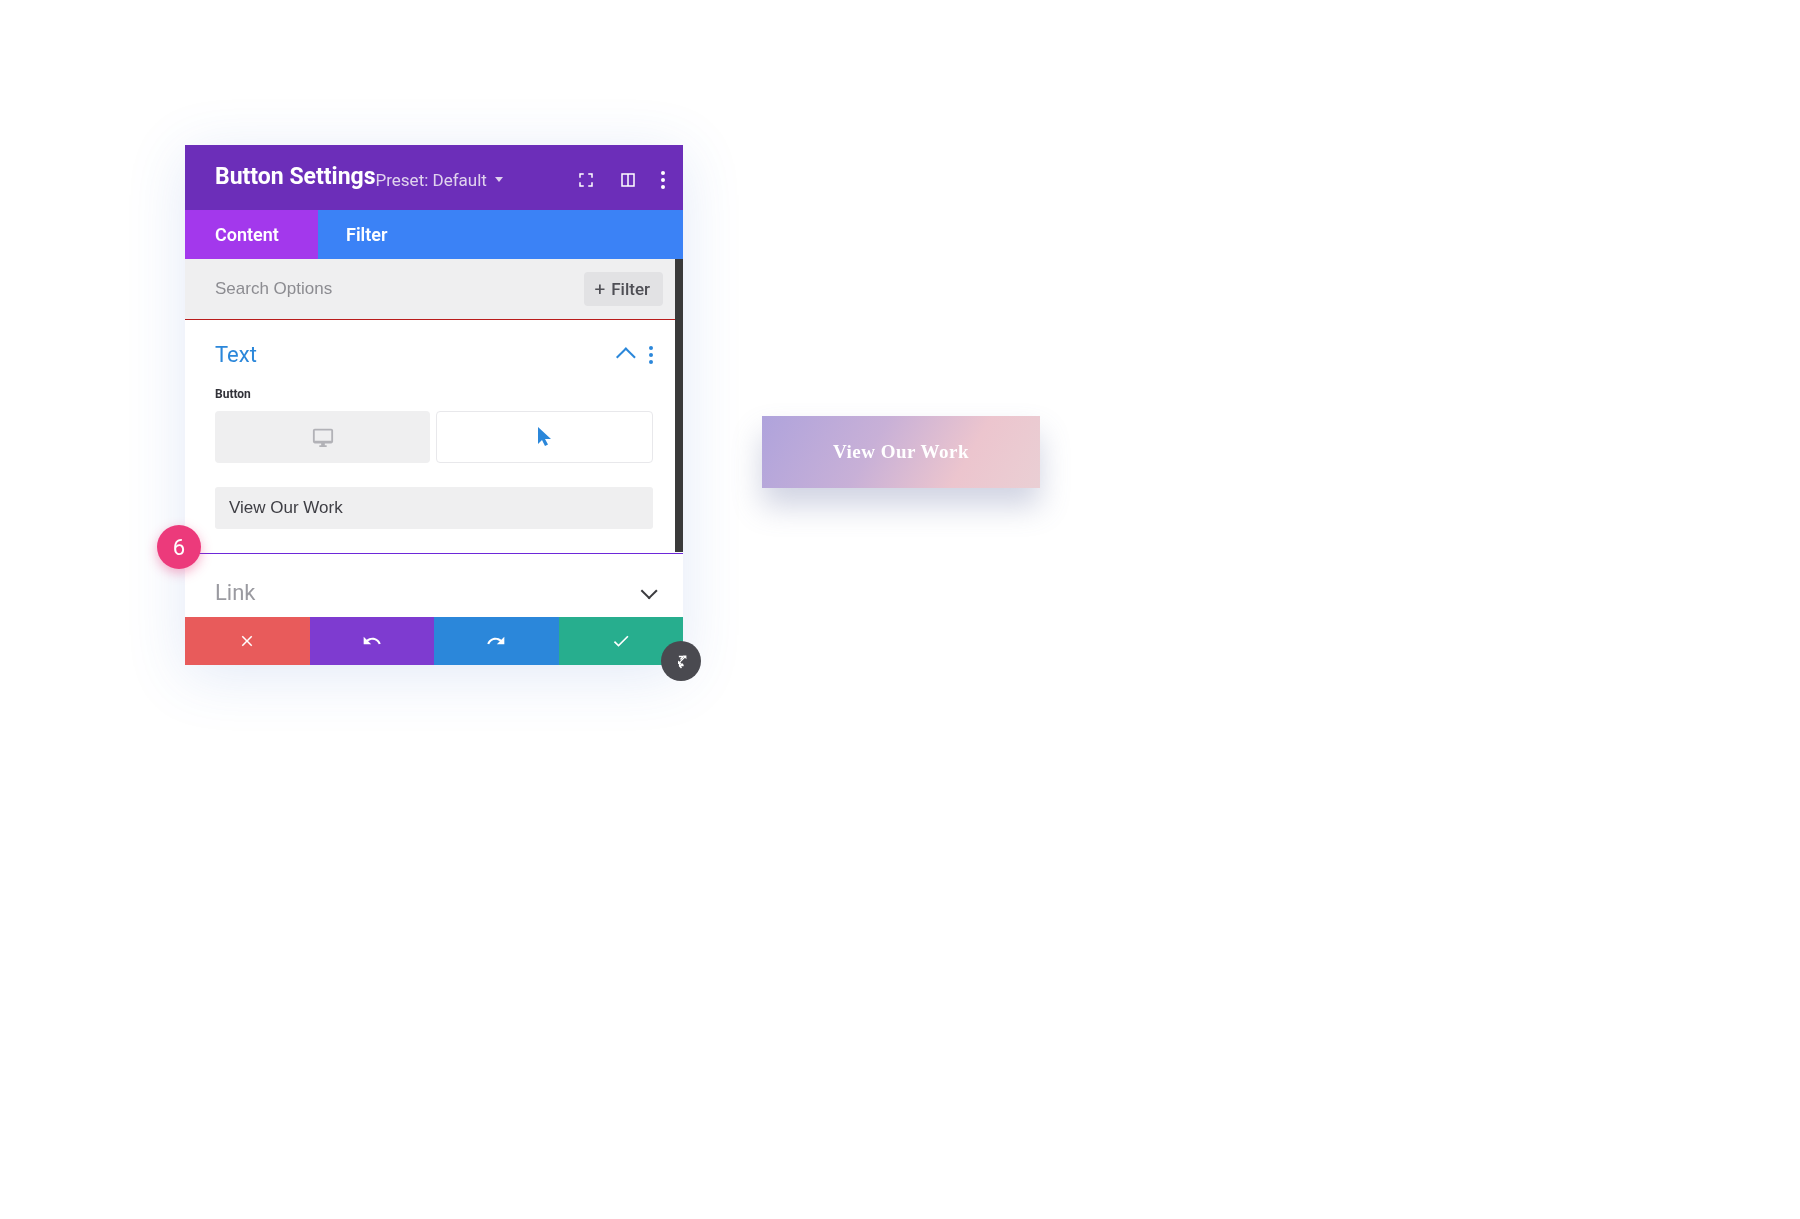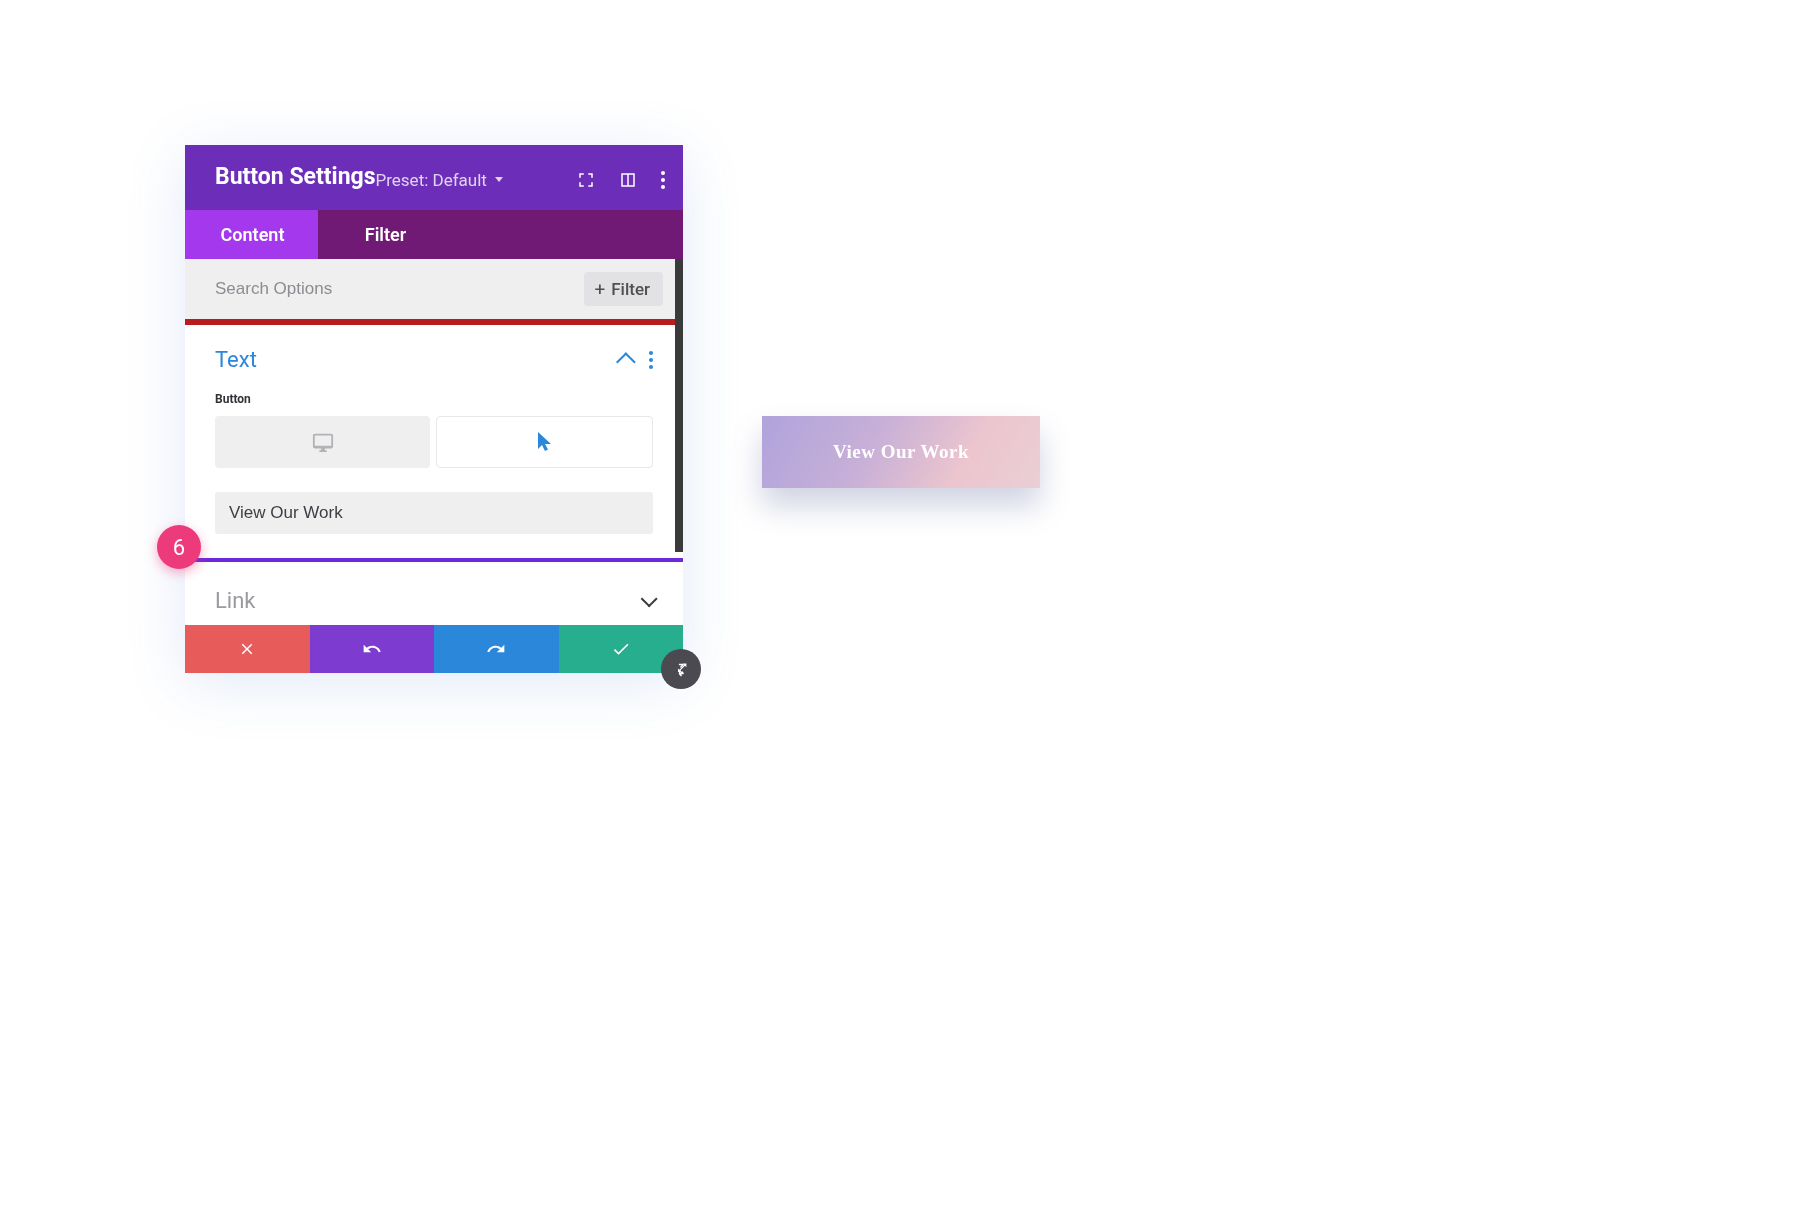--- a/index.html
+++ b/index.html
@@ -62,23 +62,22 @@
     align-items: center;
     gap: 24px;
   }
   .header-icons svg, .header-icons .kebab { fill: #fff; color: #fff; }
   .icon-btn { cursor: pointer; display: flex; align-items: center; justify-content: center; }
   .kebab { display:flex; flex-direction:column; gap:3px; }
   .kebab span { width:4px; height:4px; border-radius:50%; background:#fff; display:block; }
 
   
   .tabs {
-    background: #701a75;
-    display: flex;
-    text-align: center;
+    background: #3b82f6;
+    display: flex;
   }
   .tab {
     padding: 14px 28px 14px 28px;
     font-size: 18px;
     font-weight: 600;
     color: #fff;
     cursor: pointer;
     flex: 0 0 auto;
   }
   .tab.active {
@@ -95,21 +94,21 @@
   .scrollbar-track {
     position: absolute;
     right: 0; top: 0;
     width: 8px;
     height: 293px;
     background: #3a3a3a;
   }
 
   .search-row {
     background: #efeff0;
-    border-bottom: 6px solid #b91c1c;
+    border-bottom: 1px solid #b91c1c;
     padding: 13px 20px 13px 30px;
     display: flex;
     align-items: center;
     justify-content: space-between;
   }
   .search-input {
     border: none;
     background: transparent;
     font-size: 17px;
     color: #8c8c91;
@@ -132,21 +131,21 @@
   .plus-icon {
     font-size: 19px;
     line-height: 1;
     color: #4f4f55;
     font-weight: 400;
   }
 
   
   .section {
     padding: 22px 30px 24px 30px;
-    border-bottom: 4px solid #6d28d9;
+    border-bottom: 1px solid #6d28d9;
     background: #fff;
   }
   .section-header {
     display: flex;
     align-items: center;
     justify-content: space-between;
     cursor: pointer;
   }
   .section-title {
     font-size: 22px;

